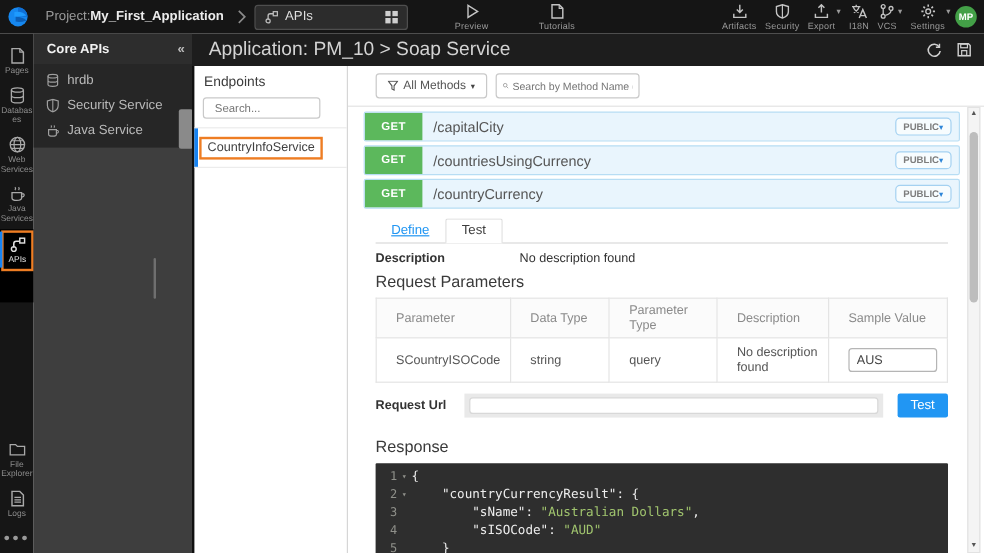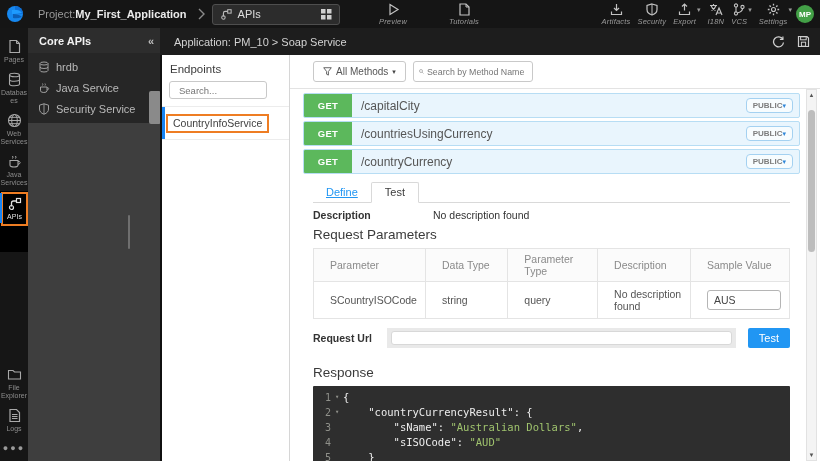--- a/index.html
+++ b/index.html
@@ -9,21 +9,21 @@
 
   
   #topbar { left:0; top:0; width:820px; height:28px; background:#151515; display:flex; align-items:center; }
   #logo { width:30px; height:28px; display:flex; align-items:center; justify-content:center; }
   .proj { margin-left:8px; font-size:11px; white-space:nowrap; }
   .proj .pfx { color:#9a9a9a; }
   .proj .pname { color:#ececec; font-weight:bold; }
   .crumb-sep { color:#8a8a8a; margin:0 6px 0 10px; font-size:13px; }
   #apis-tab { width:128px; height:21px; background:#2c2c2c; border:1px solid #4e4e4e; border-radius:3px; display:flex; align-items:center; padding:0 7px; gap:6px; }
   #apis-tab .tab-text { color:#dedede; font-size:11px; flex:1; }
-  .tb-item { display:flex; flex-direction:column; align-items:center; justify-content:flex-end; gap:1px; color:#c3c3c3;font-style:italic; }
+  .tb-item { display:flex; flex-direction:column; align-items:center; justify-content:flex-end; gap:1px; color:#c3c3c3; }
   .tb-item .tb-label { font-size:7.5px; color:#9a9a9a; letter-spacing:.2px; }
   #preview-item { position:absolute; left:372px; top:3px; width:42px; }
   #tutorials-item { position:absolute; left:440px; top:3px; width:48px; }
   #tb-right { position:absolute; right:28px; top:3px; display:flex; align-items:flex-start; gap:7px; }
   .tb-caret { color:#9a9a9a; font-size:7px; margin-left:1px; margin-top:3px; }
   .tb-act { display:flex; align-items:flex-start; }
   #avatar { position:absolute; right:6px; top:5px; width:18px; height:18px; border-radius:50%; background:#43a047; color:#fff; font-size:8px; font-weight:bold; display:flex; align-items:center; justify-content:center; }
 
   
   #rail { left:0; top:28px; width:28px; height:433px; background:#161616; display:flex; flex-direction:column; align-items:center; padding-top:7px; }
@@ -45,21 +45,21 @@
   .core-item { height:21px; display:flex; align-items:center; gap:6px; padding:0 10px; color:#b9b9b9; font-size:11px; cursor:pointer; white-space:nowrap; }
   .core-item .ci-icon { width:12px; height:12px; flex:none; }
   .core-item.selected { background:#383838; border:2px solid #ee7d23; padding:0 8px; color:#e8e8e8; font-weight:bold; height:23px; }
   #core-scroll-thumb { position:absolute; left:128px; top:215px; width:2px; height:34px; background:#6f6f6f; border-radius:2px; }
 
   
   #splitter-handle { left:149px; top:91px; width:12px; height:33px; background:#8a8a8a; border-radius:2px; cursor:col-resize; }
 
   
   #appbar { left:160px; top:28px; width:660px; height:27px; background:#1d1d1d; display:flex; align-items:center; padding:0 10px 0 14px; }
-  #appbar .ab-title { color:#d3d3d3; font-size:11px; flex:1; }
+  #appbar .ab-title { color:#d3d3d3; font-size:16px; flex:1; }
   #appbar .ab-ico { color:#cfcfcf; margin-left:12px; cursor:pointer; display:flex; }
 
   
   #endpoints { left:160px; top:55px; width:130px; height:406px; background:#fff; border-left:2px solid #101010; border-right:1px solid #d6d6d6; }
   #ep-title { font-size:11.5px; color:#3c3c3c; padding:8px 0 6px 8px; }
   #ep-search { margin:0 22px 7px 7px; height:18px; border:1px solid #c9c9c9; border-radius:3px; display:flex; align-items:center; padding:0 5px; gap:4px; background:#fff; }
   #ep-search input { border:none; outline:none; width:90px; font-size:9.5px; color:#555; font-family:inherit; background:transparent; }
   .ep-item { position:relative; height:34px; display:flex; align-items:center; border-bottom:1px solid #ececec; border-top:1px solid #ececec; cursor:pointer; }
   .ep-item .blue-bar { width:3px; height:100%; background:#1783f2; flex:none; }
   .ep-item .ep-anno { border:2px solid #ee7d23; margin-left:1px; padding:1px 5px 2px; font-size:10.5px; color:#3f3f3f; background:#fff; }
@@ -300,32 +300,32 @@
   <div id="core-list">
     <div class="core-item">
       <svg class="ci-icon ic" viewBox="0 0 12 12">
           <ellipse cx="6" cy="2.5" rx="4" ry="1.5" fill="none" stroke="#9f9f9f" stroke-width="1"></ellipse>
           <path d="M2 2.5 V9.5 Q2 11 6 11 Q10 11 10 9.5 V2.5 M2 6 Q2 7.5 6 7.5 Q10 7.5 10 6" fill="none" stroke="#9f9f9f" stroke-width="1"></path>
         </svg>
       <span>hrdb</span>
     </div>
     <div class="core-item">
       <svg class="ci-icon ic" viewBox="0 0 12 12">
+          <path d="M6 .8 L10.5 2.2 V6 Q10.5 9.7 6 11.2 Q1.5 9.7 1.5 6 V2.2 Z" fill="none" stroke="#9f9f9f" stroke-width="1"></path>
+          <path d="M6 .8 V11.2" stroke="#9f9f9f" stroke-width=".9"></path>
+        </svg>
+      <span>Security Service</span>
+    </div>
+    <div class="core-item">
+      <svg class="ci-icon ic" viewBox="0 0 12 12">
           <path d="M2.5 5 H9 V8.8 Q9 10.5 5.8 10.5 Q2.5 10.5 2.5 8.8 Z" fill="none" stroke="#9f9f9f" stroke-width="1"></path>
           <path d="M9 5.8 H10.2 Q11.2 6.7 10.2 7.6 L9 8" fill="none" stroke="#9f9f9f" stroke-width=".9"></path>
           <path d="M4.5 1.5 Q5.3 2.4 4.5 3.5 M7 1.5 Q7.8 2.4 7 3.5" fill="none" stroke="#9f9f9f" stroke-width=".9"></path>
         </svg>
       <span>Java Service</span>
-    </div>
-    <div class="core-item">
-      <svg class="ci-icon ic" viewBox="0 0 12 12">
-          <path d="M6 .8 L10.5 2.2 V6 Q10.5 9.7 6 11.2 Q1.5 9.7 1.5 6 V2.2 Z" fill="none" stroke="#9f9f9f" stroke-width="1"></path>
-          <path d="M6 .8 V11.2" stroke="#9f9f9f" stroke-width=".9"></path>
-        </svg>
-      <span>Security Service</span>
     </div>
   </div>
 </div>
 <div id="core-scroll-thumb" class="abs"></div>
 
 <div id="splitter-handle" class="abs"></div>
 
 <div id="appbar" class="abs">
   <span class="ab-title">Application: PM_10 &gt; Soap Service</span>
   <span class="ab-ico">

